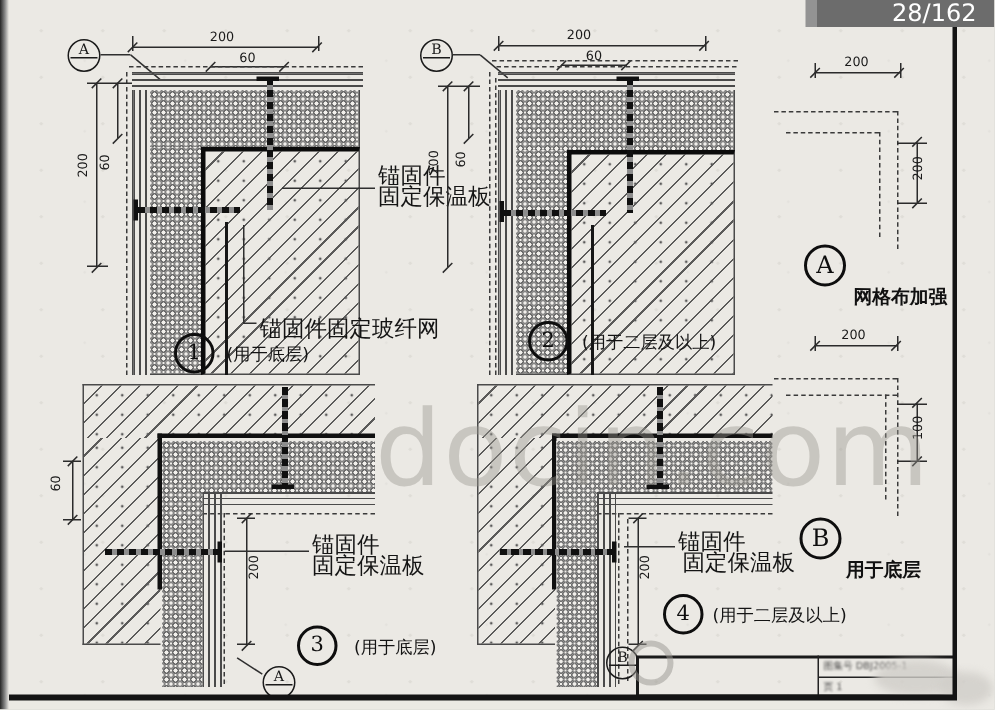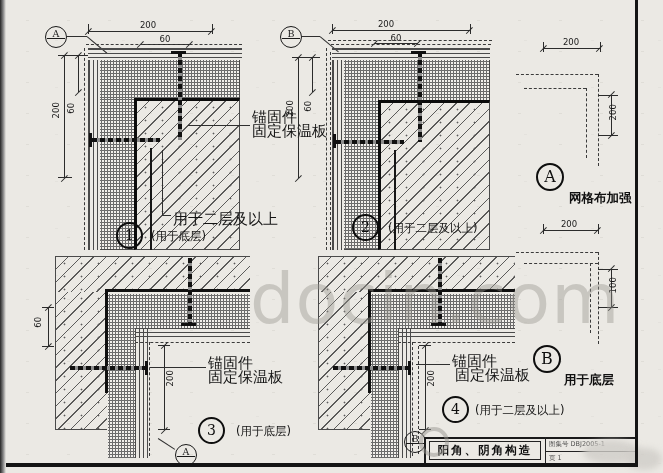--- a/index.html
+++ b/index.html
@@ -112,21 +112,21 @@
   <div class="abs dimtxt rot" style="left:43px;top:106px;width:26px;">200</div>
   <div class="abs dimline-v" style="left:78px;top:56px;height:36px;"></div>
   <div class="abs dimtxt rot" style="left:58px;top:104px;width:26px;">60</div>
   <div class="abs ext" style="left:58px;top:177px;width:14px;height:1px;"></div>
 
   <div class="abs leader" style="left:188px;top:125px;width:62px;height:1.2px;"></div>
   <div class="abs lbl" style="left:252px;top:108px;">锚固件</div>
   <div class="abs lbl" style="left:252px;top:122px;">固定保温板</div>
   <div class="abs leader" style="left:162px;top:150px;width:1.2px;height:66px;"></div>
   <div class="abs leader" style="left:162px;top:215px;width:9px;height:1.2px;"></div>
-  <div class="abs lbl" style="left:173px;top:210px;">用于二层及以上</div>
+  <div class="abs lbl" style="left:173px;top:210px;">锚固件固定玻纤网</div>
 
   <div class="abs ncirc" style="left:116px;top:222px;">1</div>
   <div class="abs cap" style="left:151px;top:229px;">(用于底层)</div>
 
   <div class="abs mcirc" style="left:280px;top:26px;">
     <span class="ltr">B</span>
     <div class="mid"></div>
   </div>
   <div class="abs leader" style="left:302px;top:36px;width:18px;height:1.2px;"></div>
   <div class="abs diag" style="left:320px;top:36px;width:24px;transform:rotate(40deg);"></div>
@@ -262,29 +262,29 @@
   <div class="abs dimtxt rot" style="left:600px;top:281px;width:26px;">100</div>
   <div class="abs bigcirc" style="left:533px;top:345px;">B</div>
   <div class="abs biglbl" style="left:564px;top:352px;">用于底层</div>
 
   <div class="abs wm" style="left:250px;top:258px;font-size:70px;">docin.com</div>
   <div class="abs" style="left:419px;top:427px;width:30px;height:30px;border:4px solid rgba(152,149,144,.5);border-radius:50%;z-index:5;"></div>
   <div class="abs blob" style="left:583px;top:440px;width:56px;height:24px;"></div>
   <div class="abs blob" style="left:626px;top:448px;width:36px;height:22px;"></div>
 
   <div class="abs tb-outer" style="left:424px;top:437px;width:214px;height:28px;"></div>
-  <div class="abs tb-cell" style="left:429px;top:441px;width:112px;height:19px;z-index:4;">阳角、阴角构造</div>
   <div class="abs tb-div" style="left:545px;top:437px;width:1px;height:28px;z-index:4;"></div>
   <div class="abs tb-small" style="left:549px;top:440px;z-index:4;">
     <span>图集号</span>
     <span>DBJ2005-1</span>
   </div>
   <div class="abs tb-div" style="left:546px;top:451px;width:90px;height:1px;z-index:4;"></div>
   <div class="abs tb-small" style="left:549px;top:454px;z-index:4;">
     <span>页</span>
     <span>1</span>
   </div>
 
   <div class="abs frame" style="left:635px;top:0;width:3px;height:466px;"></div>
   <div class="abs frame" style="left:6px;top:463px;width:632px;height:4px;"></div>
+  <div class="abs topbar" style="left:537px;top:0;width:126px;height:18px;">28/162</div>
   <div class="abs leftedge" style="left:0;top:0;width:6px;height:473px;"></div>
 
 </div>
 
 </body></html>

